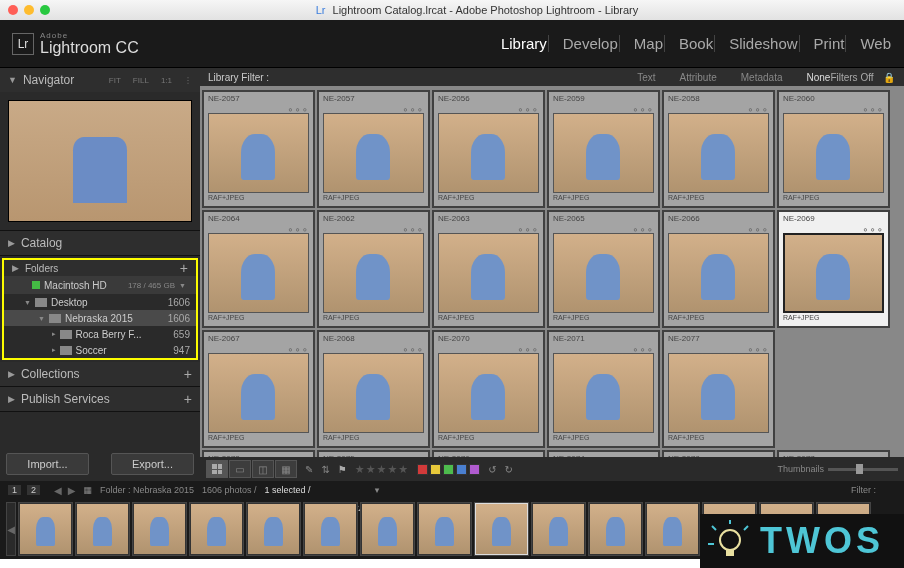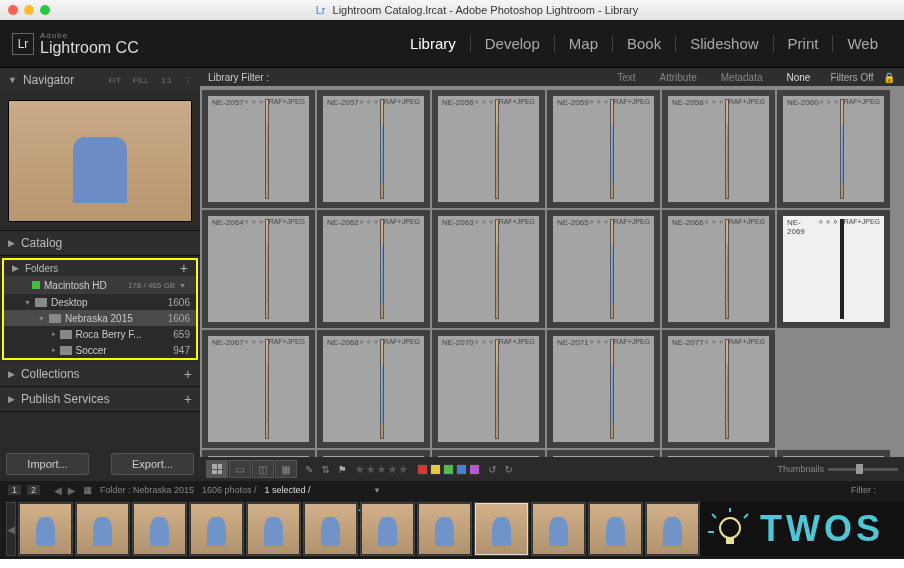--- a/index.html
+++ b/index.html
@@ -14,21 +14,21 @@
 .tb-title span:first-child { margin-right: 4px; color: #3b7ddd; }
 
 
 .app { background: #1a1a1a; color: #ccc; }
 .header { height: 48px; display: flex; align-items: center; padding: 0 12px; border-bottom: 1px solid #000; }
 .logo { font-size: 10px; color: #888; line-height: 1; }
 .logo .adobe { font-size: 8px; letter-spacing: 1px; }
 .logo .prod { font-size: 16px; color: #ddd; font-weight: 300; }
 .lr-icon { display: inline-block; width: 22px; height: 22px; border: 1px solid #666; margin-right: 6px; color: #ddd; font-size: 12px; text-align: center; line-height: 20px; vertical-align: middle; }
 .modules { margin-left: auto; display: flex; gap: 14px; font-size: 15px; }
-.modules span { color: #aaa; cursor: pointer; border-right: 1px solid #444; padding-right: 14px; }
+.modules span { color: #aaa; cursor: pointer; border-right: 1px solid #444; padding-right: 1px; }
 .modules span:last-child { border-right: none; }
 .modules .active { color: #fff; font-weight: 500; }
 
 
 .main { display: flex; height: 413px; }
 .leftpanel { width: 200px; background: #2a2a2a; color: #bbb; font-size: 11px; display: flex; flex-direction: column; }
 .panel-section { border-bottom: 1px solid #111; }
 .panel-hdr { display: flex; align-items: center; padding: 0 8px; height: 24px; background: #2e2e2e; font-size: 12px; }
 .panel-hdr .tri { font-size: 9px; margin-right: 6px; color: #999; }
 .panel-hdr .plus { margin-left: auto; font-size: 14px; color: #aaa; }
@@ -57,21 +57,21 @@
 
 .center { flex: 1; background: #888; display: flex; flex-direction: column; }
 .filter-bar { height: 18px; background: #2e2e2e; display: flex; align-items: center; padding: 0 8px; font-size: 10px; color: #aaa; }
 .filter-bar .lbl { color: #ccc; }
 .filter-tabs { margin-left: auto; display: flex; gap: 24px; }
 .filter-tabs span { color: #888; cursor: pointer; }
 .filter-tabs .active { color: #ddd; }
 .lock-icon { margin-left: 10px; font-size: 10px; }
 
 .grid-wrap { flex: 1; overflow: hidden; padding: 4px 2px; display: flex; flex-wrap: wrap; align-content: flex-start; gap: 2px; }
-.cell { width: 113px; height: 118px; background: #a4a4a4; border: 6px solid #404040; font-size: 8px; color: #333; padding: 2px 4px; display: flex; }
+.cell { width: 113px; height: 118px; background: #a4a4a4; border: 2px solid #404040; font-size: 8px; color: #333; padding: 2px 4px; display: flex; flex-direction: column; }
 .cell .fn { font-size: 8px; color: #444; height: 12px; }
 .cell .dots { text-align: right; font-size: 10px; letter-spacing: 1px; color: #666; height: 8px; margin-top: -2px; }
 .cell .thumb { flex: 1; background: linear-gradient(#d2b08a,#b0936f); border: 1px solid #555; margin: 1px 0; position: relative; display:flex; align-items:center; justify-content:center;}
 .cell .thumb::after { content:""; position:absolute; width: 35%; height: 60%; top: 25%; left: 32%; background: #7093c8; border-radius: 40% 40% 8% 8%; }
 .cell .fmt { font-size: 7px; color: #444; height: 10px; }
 .cell.selected { background: #f0f0f0; }
 .cell.selected .thumb { border: 2px solid #222; }
 .cell.hidden { visibility: hidden; }
 .cell.short { height: 62px; }
 
@@ -99,21 +99,21 @@
 
 
 .filmstrip { height: 60px; background: #1a1a1a; display: flex; align-items: center; padding: 2px 6px; gap: 2px; overflow: hidden; }
 .film-cell { width: 55px; height: 54px; flex-shrink: 0; background: #333; border: 1px solid #444; padding: 1px; }
 .film-cell .t { width: 100%; height: 100%; background: linear-gradient(#d2b08a,#b0936f); position: relative; }
 .film-cell .t::after { content:""; position:absolute; width: 36%; height: 58%; top: 25%; left: 32%; background: #7093c8; border-radius: 40% 40% 8% 8%; }
 .film-cell.sel { background: #ddd; }
 .film-handle { width: 10px; height: 54px; background: #2a2a2a; border: 1px solid #444; display: flex; align-items: center; justify-content: center; color: #666; font-size: 10px; flex-shrink:0; }
 
 
-.watermark { position: absolute; right: 0; bottom: 12px; background: #111; color: #4ec6d6; font-size: 36px; font-weight: 700; padding: 6px 20px 6px 60px; letter-spacing: 4px; display: flex; align-items: center; margin-left: 25px; }
+.watermark { position: absolute; right: 0; bottom: 0; background: #111; color: #4ec6d6; font-size: 36px; font-weight: 700; padding: 6px 20px 6px 60px; letter-spacing: 4px; display: flex; align-items: center; margin-left: 25px; }
 .bulb { position: absolute; left: 8px; top: 6px; width: 44px; height: 44px; }
 </style>
 </head>
 <body>
 
 <div class="titlebar">
   <div class="traffic">
     <div class="dot dotr"></div>
     <div class="dot doty"></div>
     <div class="dot dotg"></div>
@@ -233,21 +233,21 @@
 
     <div class="center">
       <div class="filter-bar">
         <span class="lbl">Library Filter :</span>
         <div class="filter-tabs" id="filter-tabs">
             <span>Text</span>
             <span>Attribute</span>
             <span>Metadata</span>
             <span class="active">None</span>
           </div>
-        <span style="margin-left:20px;">Filters Off</span>
+        <span style="">Filters Off</span>
         <span class="lock-icon">🔒</span>
       </div>
       <div class="grid-wrap" id="grid">
           <div class="cell">
             <div class="fn">NE-2057</div>
             <div class="dots">∘∘∘</div>
             <div class="thumb"></div>
             <div class="fmt">RAF+JPEG</div>
           </div>
           <div class="cell">

